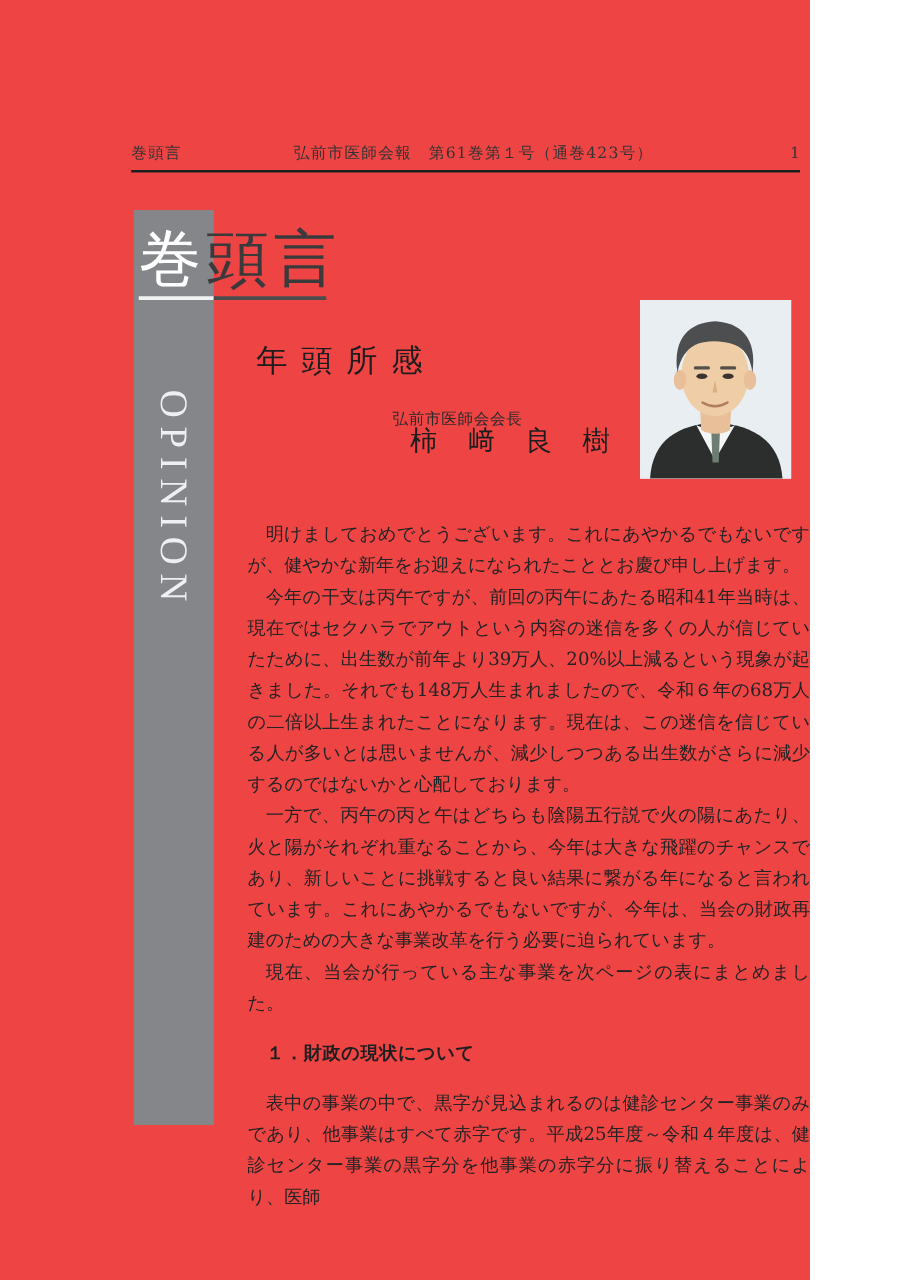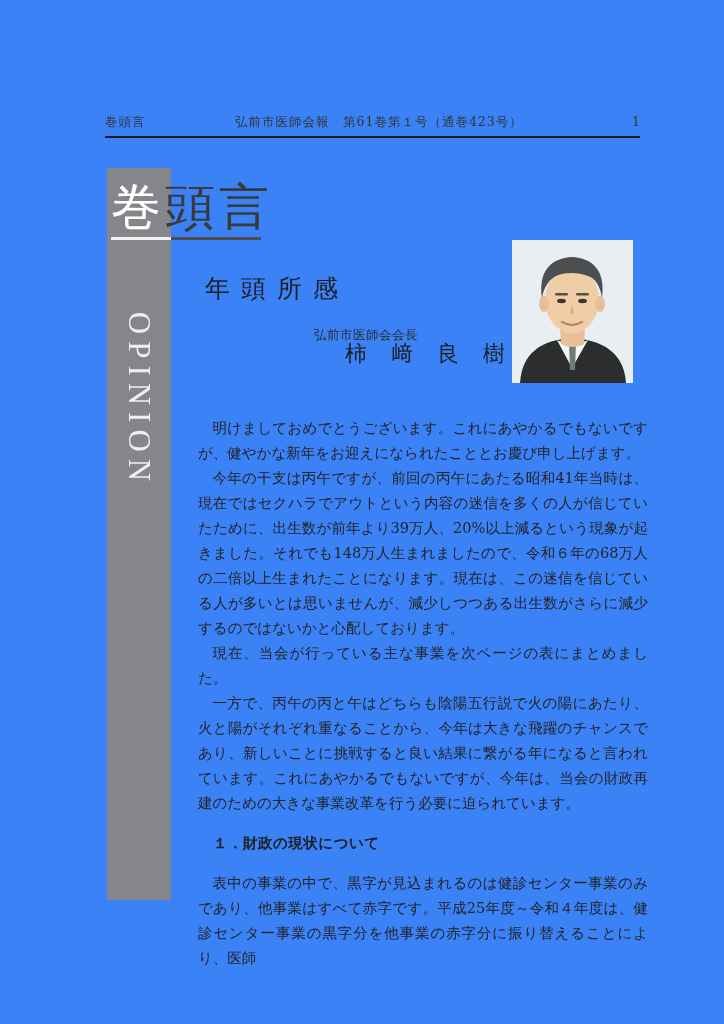--- a/index.html
+++ b/index.html
@@ -1,19 +1,19 @@
 <!DOCTYPE html>
 <html lang="ja" style="--sidebar-gray: #84868a;"><head>
 <meta charset="utf-8">
 <style>
   html,body{margin:0;padding:0;background:#ffffff;}
   .page{
     position:relative;
-    width:724px;height:1024px;
-    background:#3b82f6;
+    width:648px;height:1024px;
+    background:#ef4444;
     overflow:hidden;
     font-family:"DejaVu Serif","Liberation Serif",serif;
     color:#252527;
   }
   
   .runhead{
     position:absolute;left:105px;top:114px;width:535px;
     display:flex;align-items:baseline;
     font-size:12.5px;color:#333335;letter-spacing:1px;
   }
@@ -53,21 +53,21 @@
   
   .article-heading{
     position:absolute;left:205px;top:272px;
     font-size:25px;letter-spacing:11px;color:#1d1d1f;white-space:nowrap;
   }
   .author-block{
     position:absolute;left:314px;top:327px;width:210px;
     font-size:12.5px;line-height:16px;color:#2a2a2c;letter-spacing:.5px;
   }
   .author-name{
-    margin-top:3px;margin-left:31px;
+    margin-top:3px;margin-left:14px;
     font-size:22px;letter-spacing:24px;color:#1d1d1f;white-space:nowrap;
   }
   
   .portrait{
     position:absolute;left:512px;top:240px;width:121px;height:143px;
     background:#e9eef3;overflow:hidden;
   }
   
   .body-text{
     position:absolute;left:198px;top:416px;width:450px;
@@ -137,19 +137,19 @@
 
       <path d="M60 64 L58 74 L62 74 Z" fill="#dcae85"></path>
 
       <path d="M50 82 Q60 88 70 82" stroke="#b07d5d" stroke-width="2" fill="none" stroke-linecap="round"></path>
     </svg>
   </div>
 
   <div class="body-text">
     <p>明けましておめでとうございます。これにあやかるでもないですが、健やかな新年をお迎えになられたこととお慶び申し上げます。</p>
     <p>今年の干支は丙午ですが、前回の丙午にあたる昭和41年当時は、現在ではセクハラでアウトという内容の迷信を多くの人が信じていたために、出生数が前年より39万人、20%以上減るという現象が起きました。それでも148万人生まれましたので、令和６年の68万人の二倍以上生まれたことになります。現在は、この迷信を信じている人が多いとは思いませんが、減少しつつある出生数がさらに減少するのではないかと心配しております。</p>
+    <p>一方で、丙午の丙と午はどちらも陰陽五行説で火の陽にあたり、火と陽がそれぞれ重なることから、今年は大きな飛躍のチャンスであり、新しいことに挑戦すると良い結果に繋がる年になると言われています。これにあやかるでもないですが、今年は、当会の財政再建のための大きな事業改革を行う必要に迫られています。</p>
     <p>現在、当会が行っている主な事業を次ページの表にまとめました。</p>
-    <p>一方で、丙午の丙と午はどちらも陰陽五行説で火の陽にあたり、火と陽がそれぞれ重なることから、今年は大きな飛躍のチャンスであり、新しいことに挑戦すると良い結果に繋がる年になると言われています。これにあやかるでもないですが、今年は、当会の財政再建のための大きな事業改革を行う必要に迫られています。</p>
     <h3>１．財政の現状について</h3>
     <p>表中の事業の中で、黒字が見込まれるのは健診センター事業のみであり、他事業はすべて赤字です。平成25年度～令和４年度は、健診センター事業の黒字分を他事業の赤字分に振り替えることにより、医師</p>
   </div>
 
 </div>
 
 </body></html>

